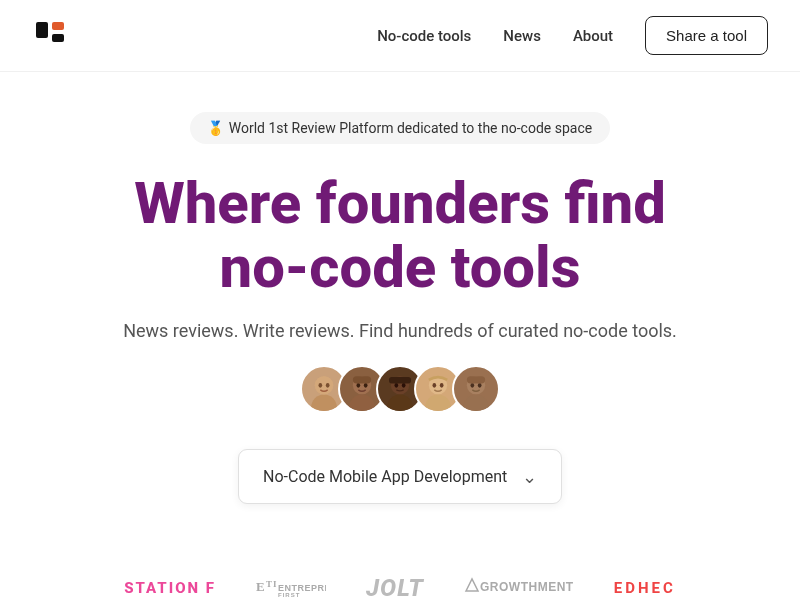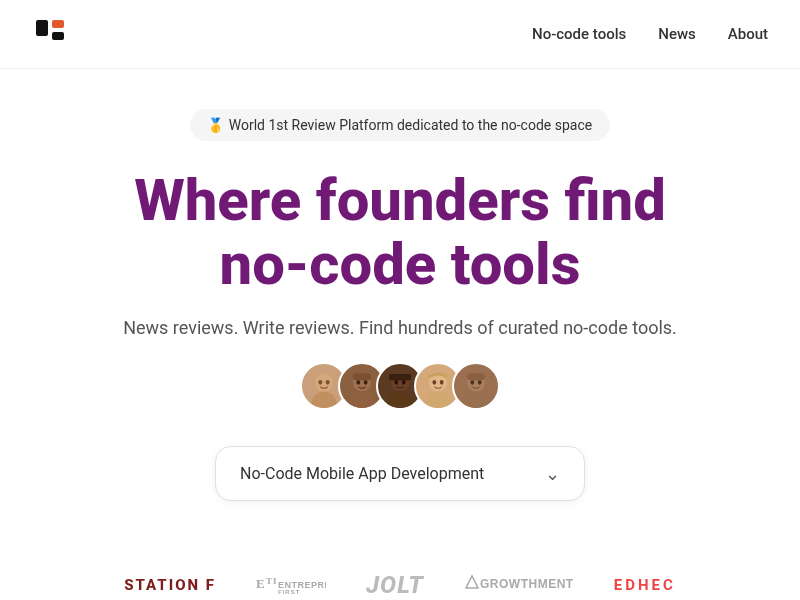--- a/index.html
+++ b/index.html
@@ -99,26 +99,26 @@
     .avatars {
       display: flex;
       align-items: center;
       margin-bottom: 36px;
     }
 
     
     .dropdown-wrapper {
       background: #fff;
       border: 1.5px solid #e0e0e0;
-      border-radius: 16px;
+      border-radius: 9px;
       padding: 16px 24px;
       display: flex;
       align-items: center;
       justify-content: space-between;
-      width: 370px;
+      width: 324px;
       cursor: pointer;
       margin-bottom: 40px;
       box-shadow: 0 2px 8px rgba(0,0,0,0.06);
     }
 
     .dropdown-label {
       font-size: 16px;
       color: #333;
       font-weight: 400;
     }
@@ -132,21 +132,21 @@
     .partners {
       display: flex;
       align-items: center;
       justify-content: center;
       gap: 40px;
       padding: 0 32px;
     }
 
     .partner-logo {
       font-weight: 700;
-      color: #7f1d1d;
+      color: #ec4899;
       font-size: 14px;
       letter-spacing: 1px;
       text-transform: uppercase;
     }
 
     .partner-stationf {
       font-size: 15px;
       font-weight: 800;
       letter-spacing: 2px;
     }
@@ -204,20 +204,21 @@
       <rect x="4" y="4" width="12" height="16" rx="2" fill="#111"></rect>
       <rect x="20" y="4" width="12" height="8" rx="2" fill="#e05a2b"></rect>
       <rect x="20" y="16" width="12" height="8" rx="2" fill="#111"></rect>
     </svg>
   </div>
 
   <nav>
     <a class="nav-link">No-code tools</a>
     <a class="nav-link">News</a>
     <a class="nav-link">About</a>
+    <button class="share-btn">Share a tool</button>
   </nav>
 </header>
 
 <main class="hero">
 
   <div class="badge">
     <span>🥇</span>&nbsp;<span>World 1st Review Platform dedicated to the no-code space</span>
   </div>
 
   <h1 class="hero-title">

